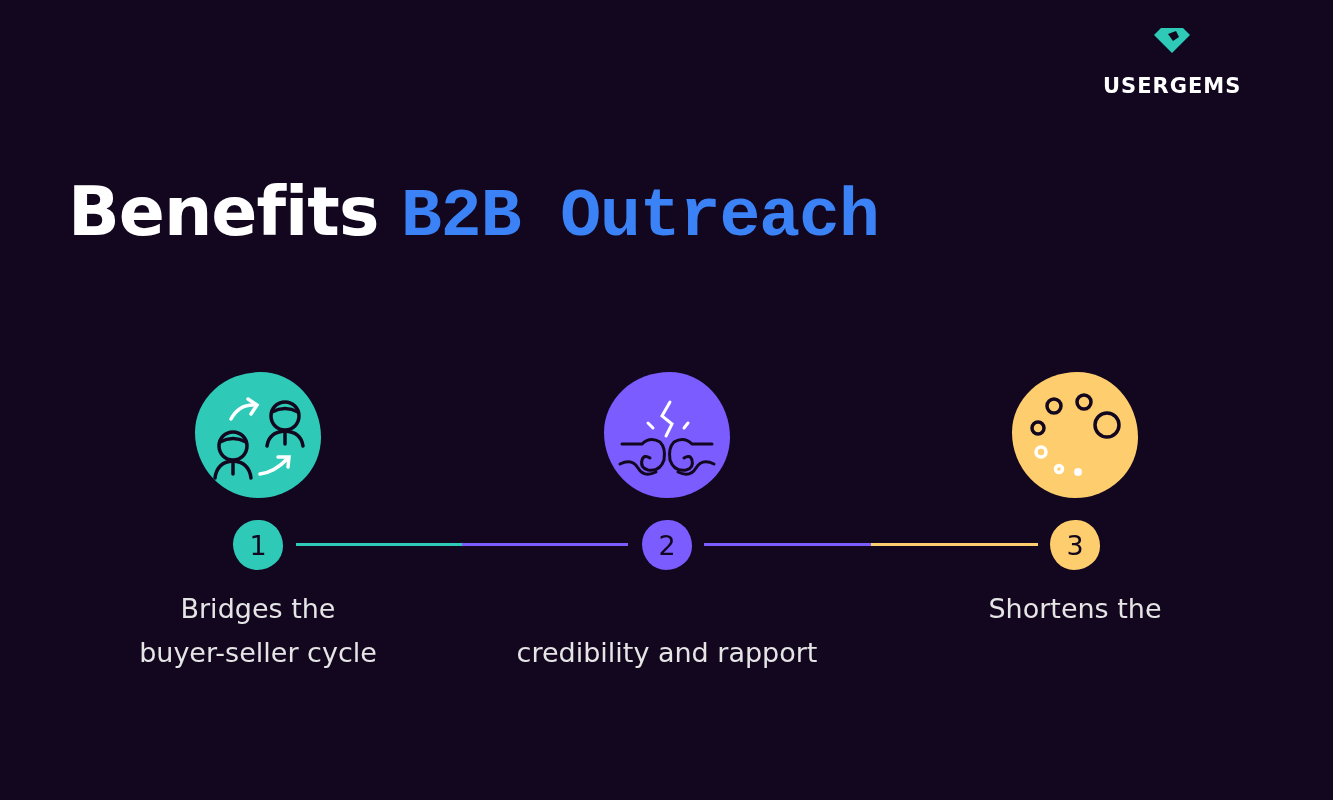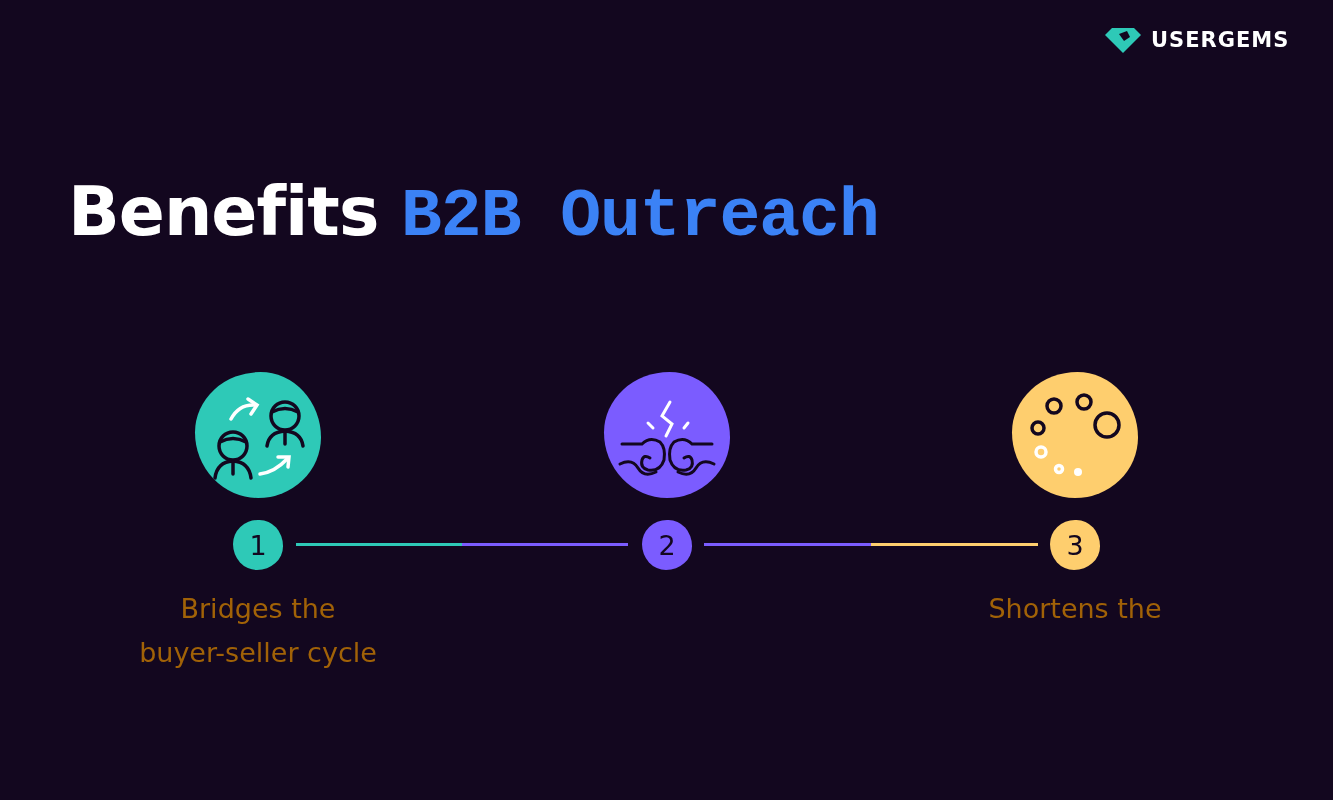--- a/index.html
+++ b/index.html
@@ -5,21 +5,21 @@
   html, body { margin: 0; padding: 0; }
   body {
     width: 1333px; height: 800px; overflow: hidden;
     background: #13071f;
     font-family: "Liberation Sans", "DejaVu Sans", sans-serif;
     position: relative;
     color: #ffffff;
   }
   .logo {
     position: absolute; top: 26px; left: 1103px;
-    display: flex; align-items: center; gap: 8px;
+    display: flex; align-items: center; gap: 20px; flex-direction: column;
   }
   .logo-text {
     font-family: "DejaVu Sans", sans-serif;
     font-weight: bold; font-size: 21px; letter-spacing: 1px; color: #ffffff;
   }
   .title {
     position: absolute; left: 68px; top: 66px;
     font-family: "DejaVu Sans", sans-serif;
     font-weight: bold; font-size: 68px; line-height: 97px;
     letter-spacing: -1px; margin: 0; color: #ffffff;
@@ -33,21 +33,21 @@
     position: absolute; width: 50px; height: 50px;
     border-radius: 50% 47% 52% 48% / 48% 52% 47% 52%;
     display: flex; align-items: center; justify-content: center;
     font-family: "DejaVu Sans", sans-serif;
     font-size: 27px; color: #13071f;
   }
   .line { position: absolute; height: 3px; top: 543px; }
   .caption {
     position: absolute; width: 400px; text-align: center;
     font-family: "DejaVu Sans", sans-serif;
-    font-size: 27px; line-height: 44px; color: #a16207;
+    font-size: 27px; line-height: 44px; color: #e5e5e5;
   }
 </style>
 </head>
 <body>
 
 <div class="logo">
   <svg width="40" height="28" viewBox="0 0 40 28">
     <path d="M2 9 L9 2 L31 2 L38 9 L20 27 Z" fill="#2ec9b7"></path>
     <path d="M16 8 L24 5 L27 11 L21 15 Z" fill="#13071f"></path>
   </svg>
@@ -128,16 +128,17 @@
 <div class="line" style="left:462px; width:166px; background:#7b5cff;"></div>
 <div class="line" style="left:704px; width:167px; background:#7b5cff;"></div>
 <div class="line" style="left:871px; width:167px; background:#fece6e;"></div>
 
 <div class="caption" style="left:58px; top:587px;">
   <span>Bridges the</span><br>
   <span>buyer-seller cycle</span>
 </div>
 <div class="caption" style="left:467px; top:587px;">
   <br>
+  <span>credibility and rapport</span>
 </div>
 <div class="caption" style="left:875px; top:587px;">
   <span>Shortens the</span><br>
 </div>
 
 </body></html>

